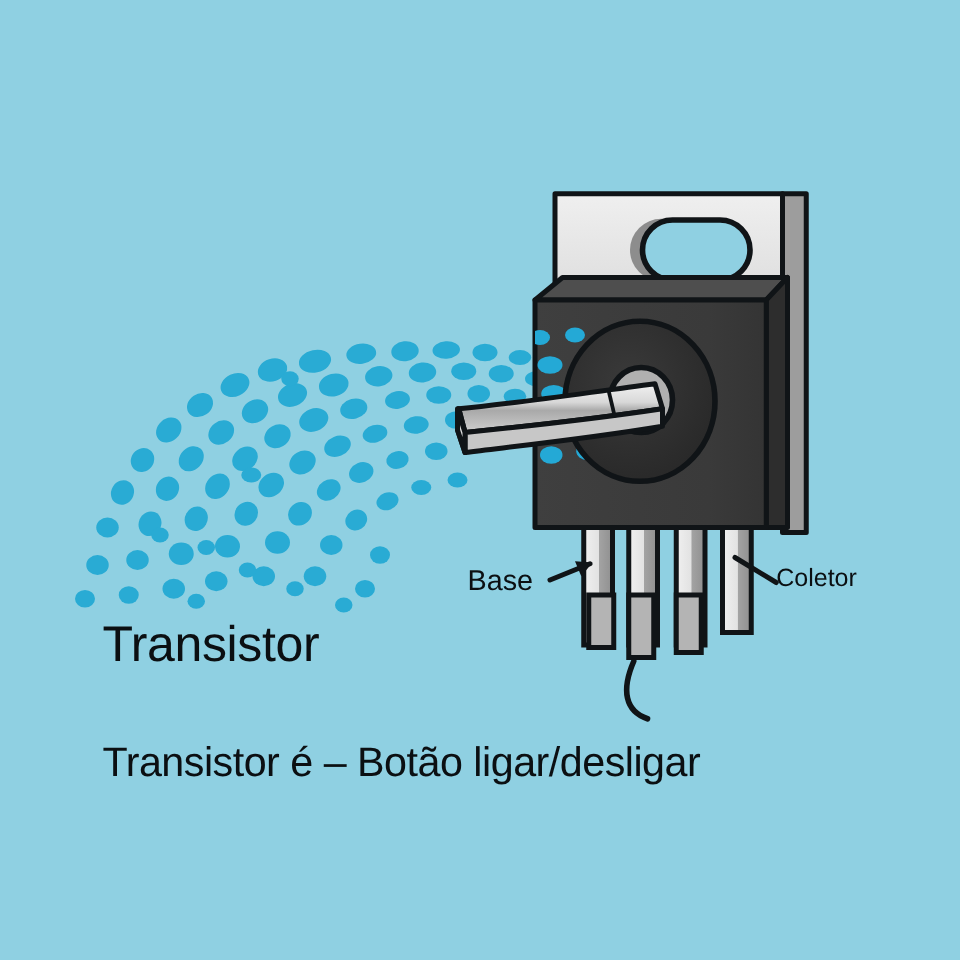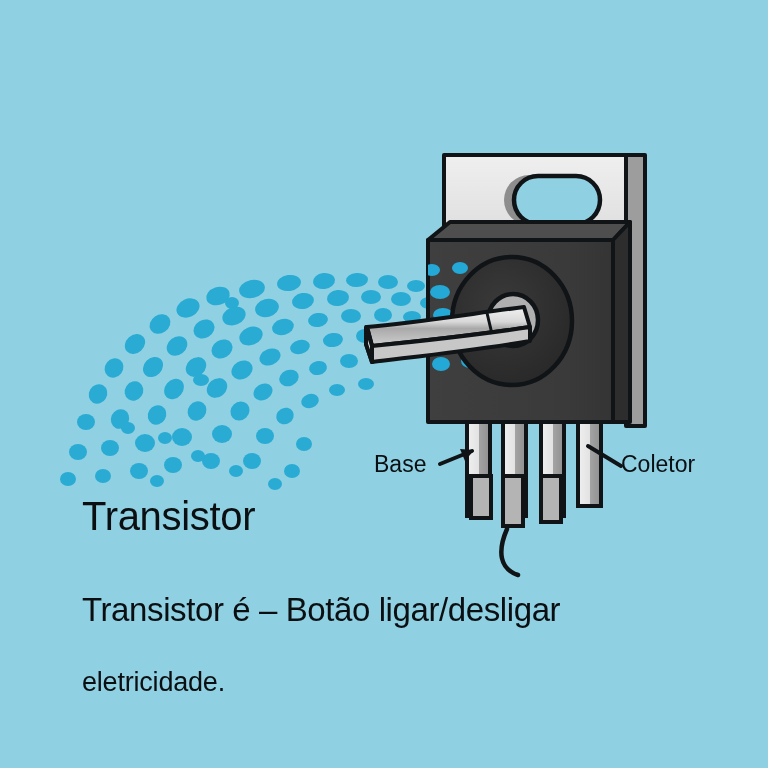--- a/index.html
+++ b/index.html
@@ -59,21 +59,21 @@
     letter-spacing: -0.2px;
   }
   #label-base {
     left: 374px;
     top: 429px;
     font-size: 23px;
   }
   #label-coletor {
     left: 621px;
     top: 429px;
-    font-size: 23px;
+    font-size: 20px;
   }
 </style>
 </head>
 <body>
 
 <div id="stage">
 
   <svg id="art" viewBox="0 0 768 768" xmlns="http://www.w3.org/2000/svg">
 
     <rect x="0" y="0" width="768" height="768" fill="#8fd0e2"></rect>
@@ -273,15 +273,14 @@
       <path d="M588 422 L621 442" fill="none" stroke="#101417" stroke-width="4" stroke-linecap="round"></path>
     </g>
   </svg>
 
   <div class="txt" id="label-base">Base</div>
   <div class="txt" id="label-coletor">Coletor</div>
 
   <div class="txt" id="title-main">Transistor</div>
 
   <div class="txt" id="body-l1">Transistor é – Botão ligar/desligar</div>
-  <div class="txt" id="body-l3">eletricidade.</div>
 
 </div>
 
 </body></html>

